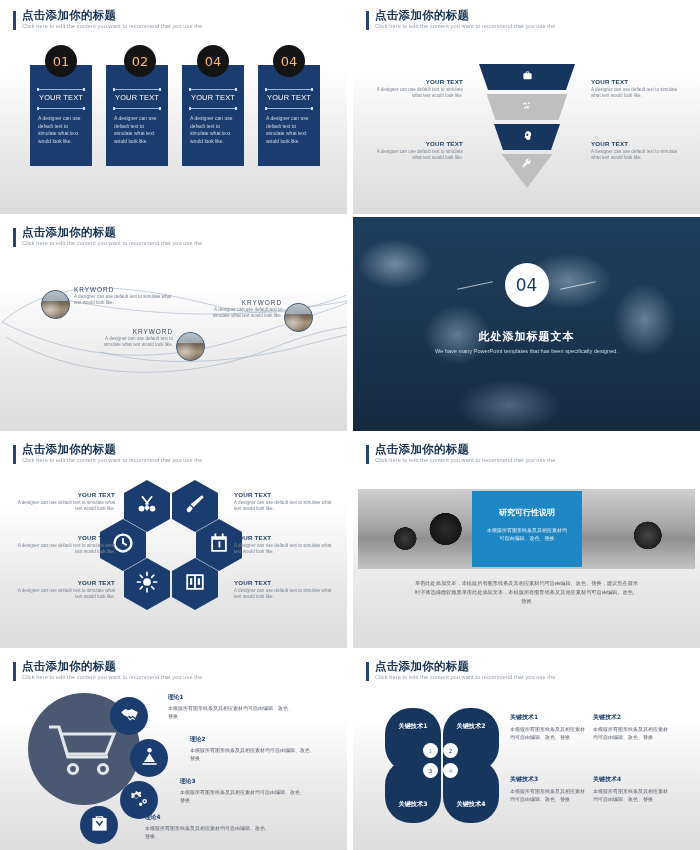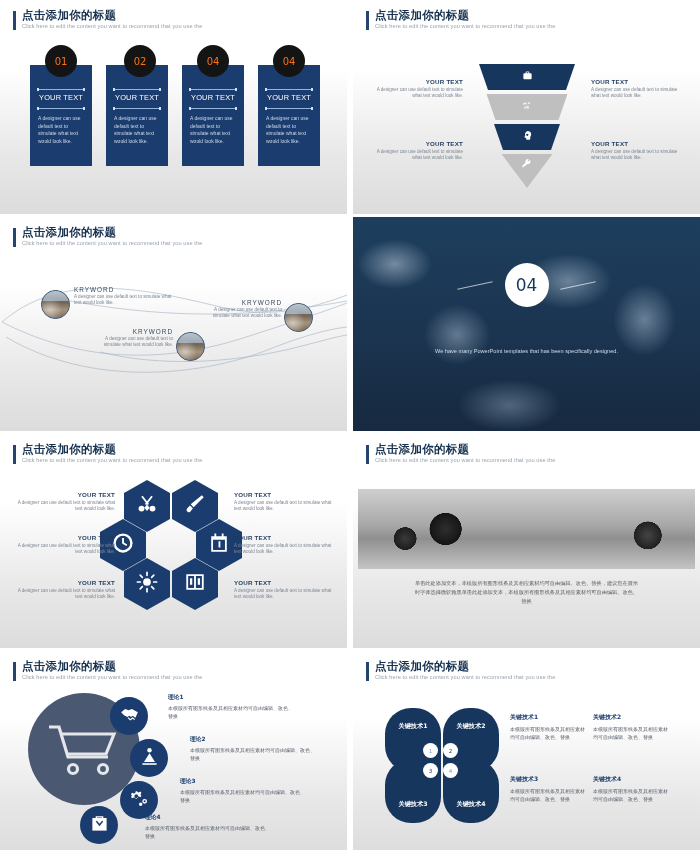--- a/index.html
+++ b/index.html
@@ -26,21 +26,21 @@
   
   .hdr{position:absolute;left:13px;top:9px;}
   .hdr .bar{position:absolute;left:0;top:2px;width:3px;height:19px;background:#24456f;}
   .hdr .t1{margin-left:9px;font-size:11.5px;font-weight:bold;color:#16314f;letter-spacing:.3px;
            line-height:13px;font-family:"DejaVu Sans",sans-serif;}
   .hdr .t2{margin-left:9px;font-size:5.6px;color:#97a2ad;line-height:9px;letter-spacing:.1px;}
 
   
   .s1card{position:absolute;top:65px;width:62px;height:101px;background:#1b3c6e;}
   .s1num{position:absolute;top:45px;width:32px;height:32px;border-radius:50%;
-         background:#141414;color:#f97316;font-size:10px;display:flex;align-items:center;
+         background:#141414;color:#fdba74;font-size:13px;display:flex;align-items:center;
          justify-content:center;font-family:"DejaVu Sans",sans-serif;z-index:3;}
   .s1yt{position:absolute;left:0;right:0;top:28px;text-align:center;color:#fff;
         font-size:7.4px;letter-spacing:.2px;}
   .s1rule{position:absolute;left:8px;right:8px;height:1px;background:#93b4dd;}
   .s1rule::before,.s1rule::after{content:"";position:absolute;top:-1px;width:2px;height:3px;
         background:#cfe0f2;}
   .s1rule::before{left:-1px;}.s1rule::after{right:-1px;}
   .s1body{position:absolute;left:8px;right:6px;top:50px;color:#cdd9e8;font-size:5px;
           line-height:7.6px;}
 
@@ -275,20 +275,21 @@
       <div class="kw">KRYWORD</div>
       <div class="kb">A designer can use default text to simulate what text would look like.</div>
     </div>
   </div>
 
   <div class="slide dark">
     <div class="photo-hands"></div>
     <div class="s4line" style="left:104px;width:36px;transform:rotate(-12deg)"></div>
     <div class="s4line" style="right:104px;width:36px;transform:rotate(-12deg)"></div>
     <div class="s4circle">04</div>
+    <div class="s4t">此处添加标题文本</div>
     <div class="s4s">We have many PowerPoint templates that has been specifically designed.</div>
   </div>
 
   <div class="slide">
     <div class="hdr">
       <div class="bar"></div>
       <div class="t1">点击添加你的标题</div>
       <div class="t2">Click here to edit the content you want to recommend that you use the</div>
     </div>
 
@@ -367,20 +368,24 @@
     </div>
   </div>
 
   <div class="slide">
     <div class="hdr">
       <div class="bar"></div>
       <div class="t1">点击添加你的标题</div>
       <div class="t2">Click here to edit the content you want to recommend that you use the</div>
     </div>
     <div class="cams"></div>
+    <div class="cambox">
+      <div class="h">研究可行性说明</div>
+      <div class="b">本模版所有图形线条及其相应素材均可自由编辑、改色、替换</div>
+    </div>
     <div class="s6cap">单击此处添加文本，本模版所有图形线条及其相应素材均可自由编辑、改色、替换，建议您在展示时字体选择微软雅黑单击此处添加文本，本模版所有图形线条及其相应素材均可自由编辑、改色、替换</div>
   </div>
 
   <div class="slide">
     <div class="hdr">
       <div class="bar"></div>
       <div class="t1">点击添加你的标题</div>
       <div class="t2">Click here to edit the content you want to recommend that you use the</div>
     </div>
 

